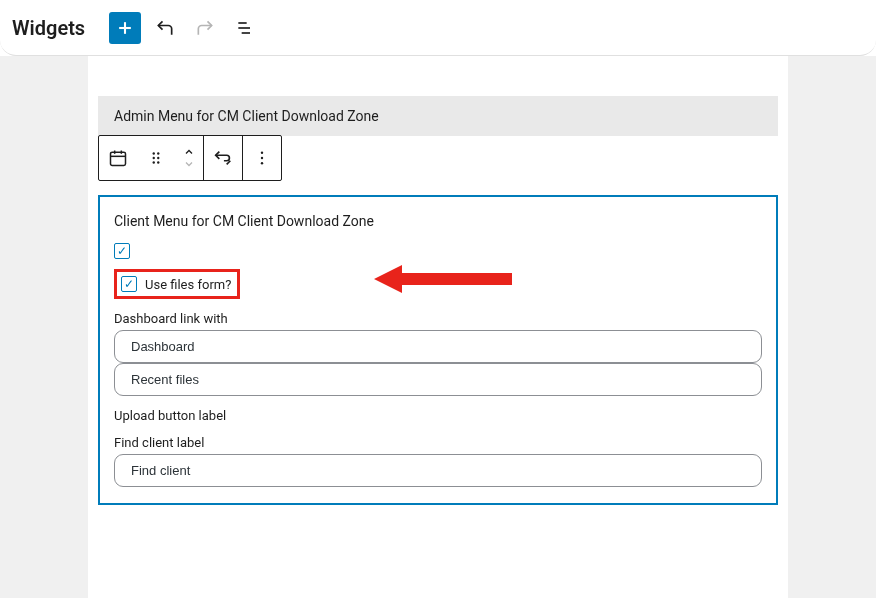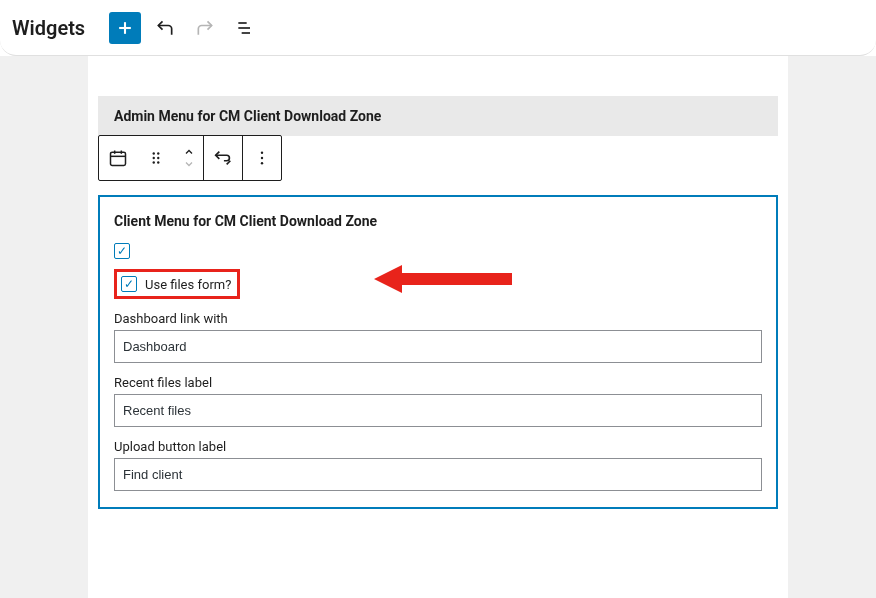--- a/index.html
+++ b/index.html
@@ -52,21 +52,21 @@
     background: #fff;
     padding: 40px 10px 10px 10px;
   }
 
   .widget-block {
     margin-bottom: 14px;
   }
   .widget-header {
     background: #e9e9e9;
     padding: 12px 16px;
-    font-weight: 700;
+    font-weight: 400;
     font-size: 14px;
   }
 
   
   .block-toolbar {
     display: inline-flex;
     border: 1px solid #1e1e1e;
     border-radius: 2px;
     background: #fff;
     margin-top: -1px;
@@ -86,21 +86,21 @@
     cursor: pointer;
   }
   .mover     { flex-direction: column; }
   .mover svg { display:block; }
 
   .selected-block {
     border: 2px solid #007cba;
     padding: 16px 14px;
   }
   .selected-block .widget-title {
-    font-weight: 700;
+    font-weight: 400;
     font-size: 14px;
     margin-bottom: 14px;
   }
   .check-row {
     display: flex;
     align-items: center;
     font-size: 13px;
     margin-bottom: 10px;
   }
   .chk {
@@ -130,23 +130,23 @@
     top: -6px;
   }
 
   .field-label {
     font-size: 13px;
     margin: 12px 0 4px;
   }
   .text-input {
     width: 100%;
     font-size: 13px;
-    padding: 8px 8px;
+    padding: 8px 16px;
     border: 1px solid #8c8f94;
-    border-radius: 0;
+    border-radius: 9px;
     color: #2c3338;
   }
 </style>
 </head>
 <body>
 
 <div class="topbar">
   <div class="page-title">Widgets</div>
 
   <div class="top-btn add">
@@ -248,22 +248,22 @@
         <span class="arrow-wrap">
           <svg width="140" height="32" viewBox="0 0 140 32">
             <polygon points="0,16 28,2 28,10 138,10 138,22 28,22 28,30" fill="#e8231b"></polygon>
           </svg>
         </span>
       </div>
 
       <div class="field-label">Dashboard link with</div>
       <input class="text-input" value="Dashboard" style="">
 
-      <div class="field-label">Recent files label</div>
       <input class="text-input" value="Recent files" style="">
 
       <div class="field-label">Upload button label</div>
 
+      <div class="field-label">Find client label</div>
       <input class="text-input" value="Find client" style="">
     </div>
 
   </div>
 </div>
 
 </body></html>

